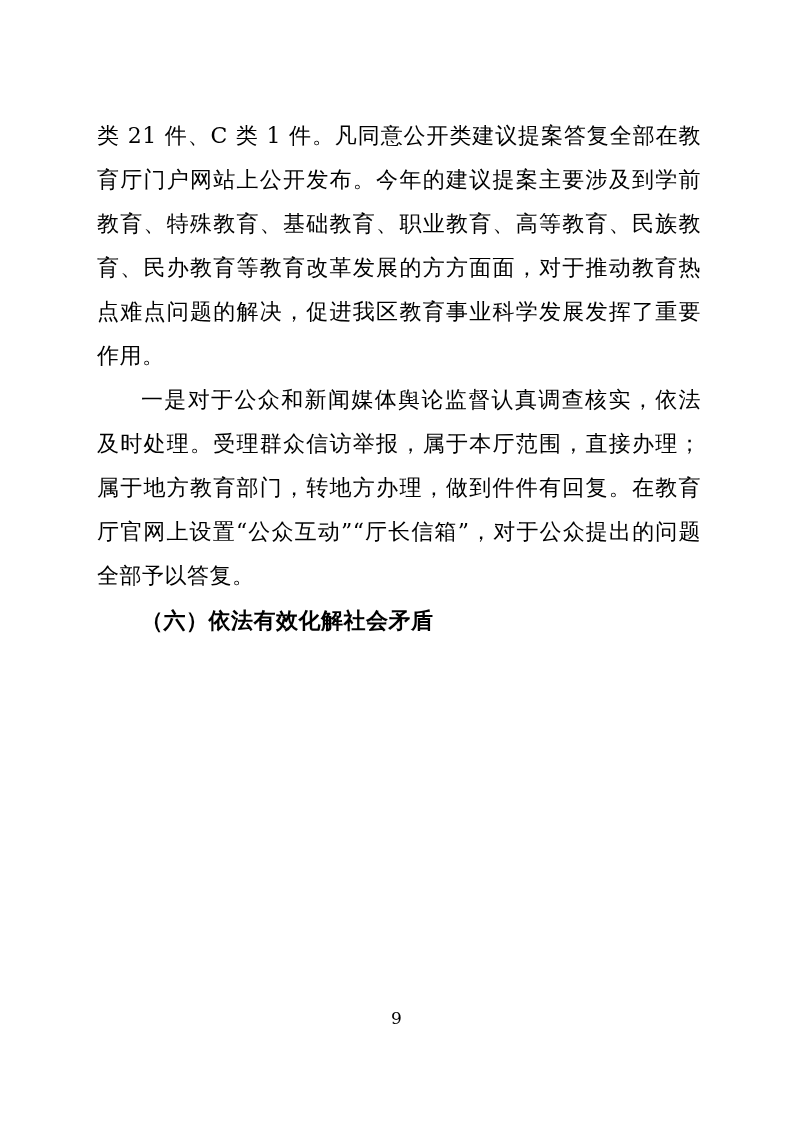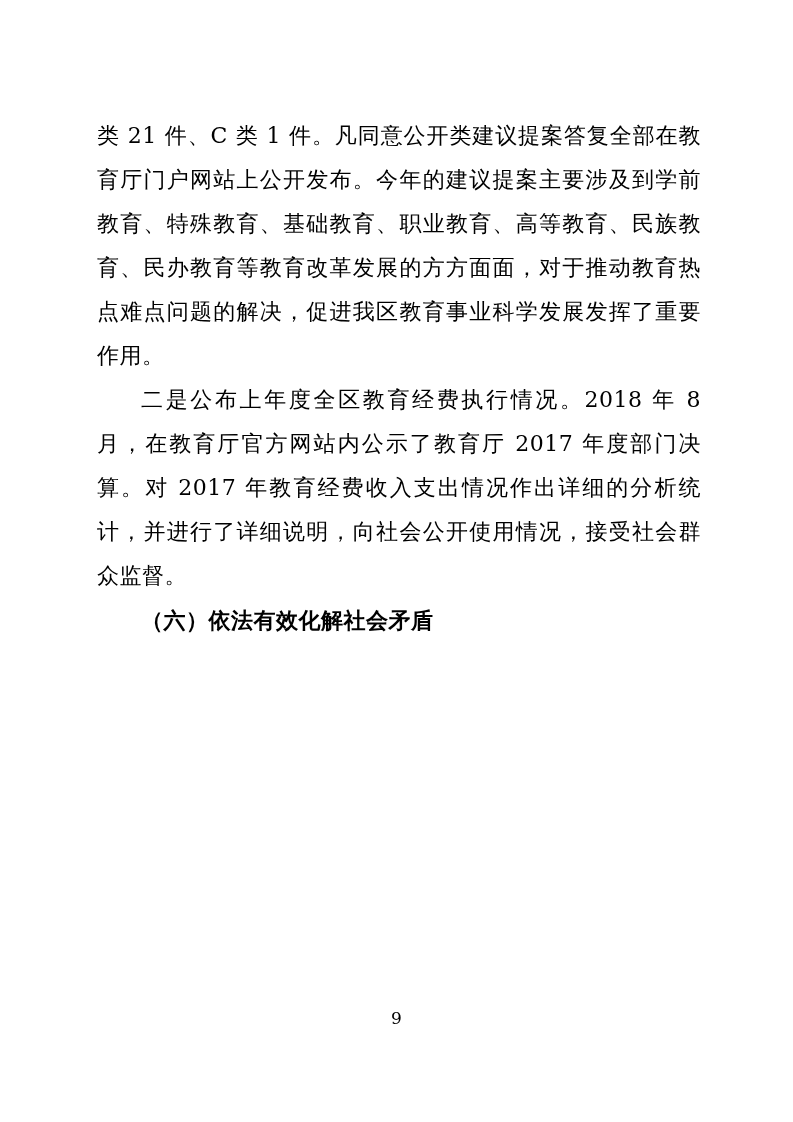--- a/index.html
+++ b/index.html
@@ -47,21 +47,21 @@
     font-size: 17px;
     line-height: 20px;
   }
 </style>
 </head>
 <body>
 
 <div class="page">
   <div class="content">
     <p class="para continued">类 21 件、C 类 1 件。凡同意公开类建议提案答复全部在教育厅门户网站上公开发布。今年的建议提案主要涉及到学前教育、特殊教育、基础教育、职业教育、高等教育、民族教育、民办教育等教育改革发展的方方面面，对于推动教育热点难点问题的解决，促进我区教育事业科学发展发挥了重要作用。</p>
-    <p class="para">二是公布上年度全区教育经费执行情况。2018 年 8 月，在教育厅官方网站内公示了教育厅 2017 年度部门决算。对 2017 年教育经费收入支出情况作出详细的分析统计，并进行了详细说明，向社会公开使用情况，接受社会群众监督。</p>
+    <p class="para">一是对于公众和新闻媒体舆论监督认真调查核实，依法及时处理。受理群众信访举报，属于本厅范围，直接办理；属于地方教育部门，转地方办理，做到件件有回复。在教育厅官网上设置“公众互动”“厅长信箱”，对于公众提出的问题全部予以答复。</p>
     <p class="para heading">（六）依法有效化解社会矛盾</p>
 
   </div>
 
   <div class="footer">
     <span>9</span>
   </div>
 </div>
 
 </body></html>

